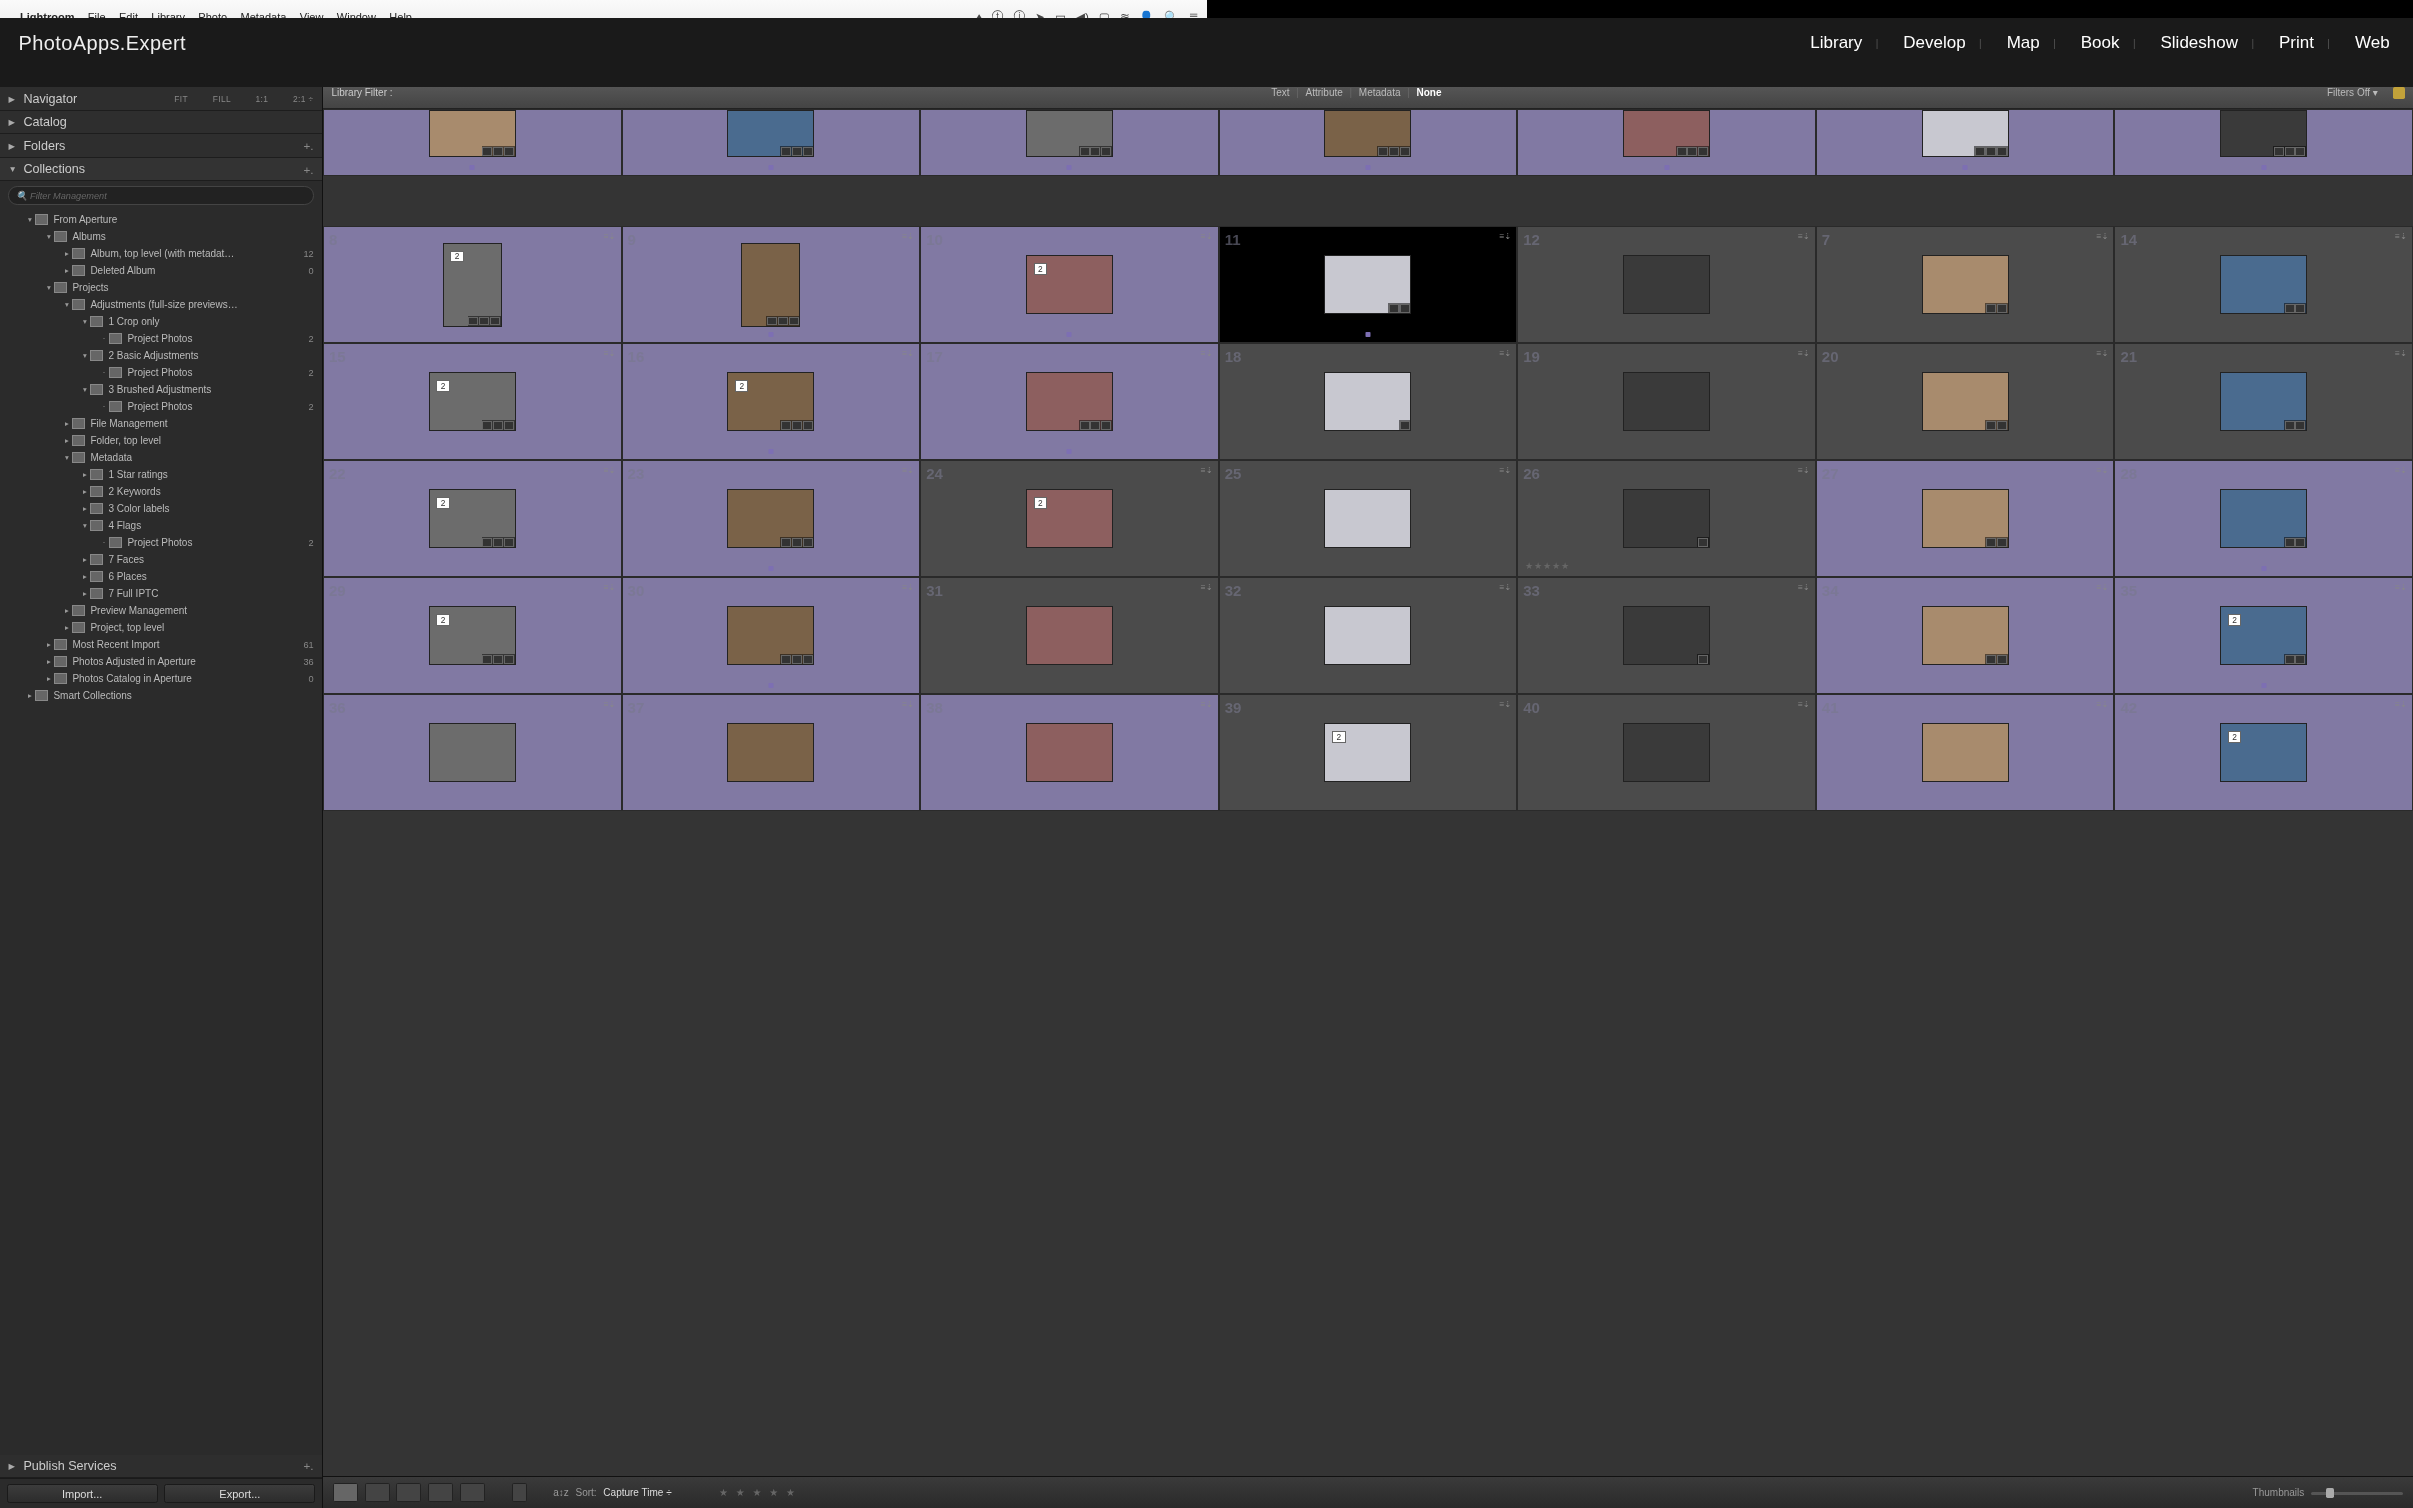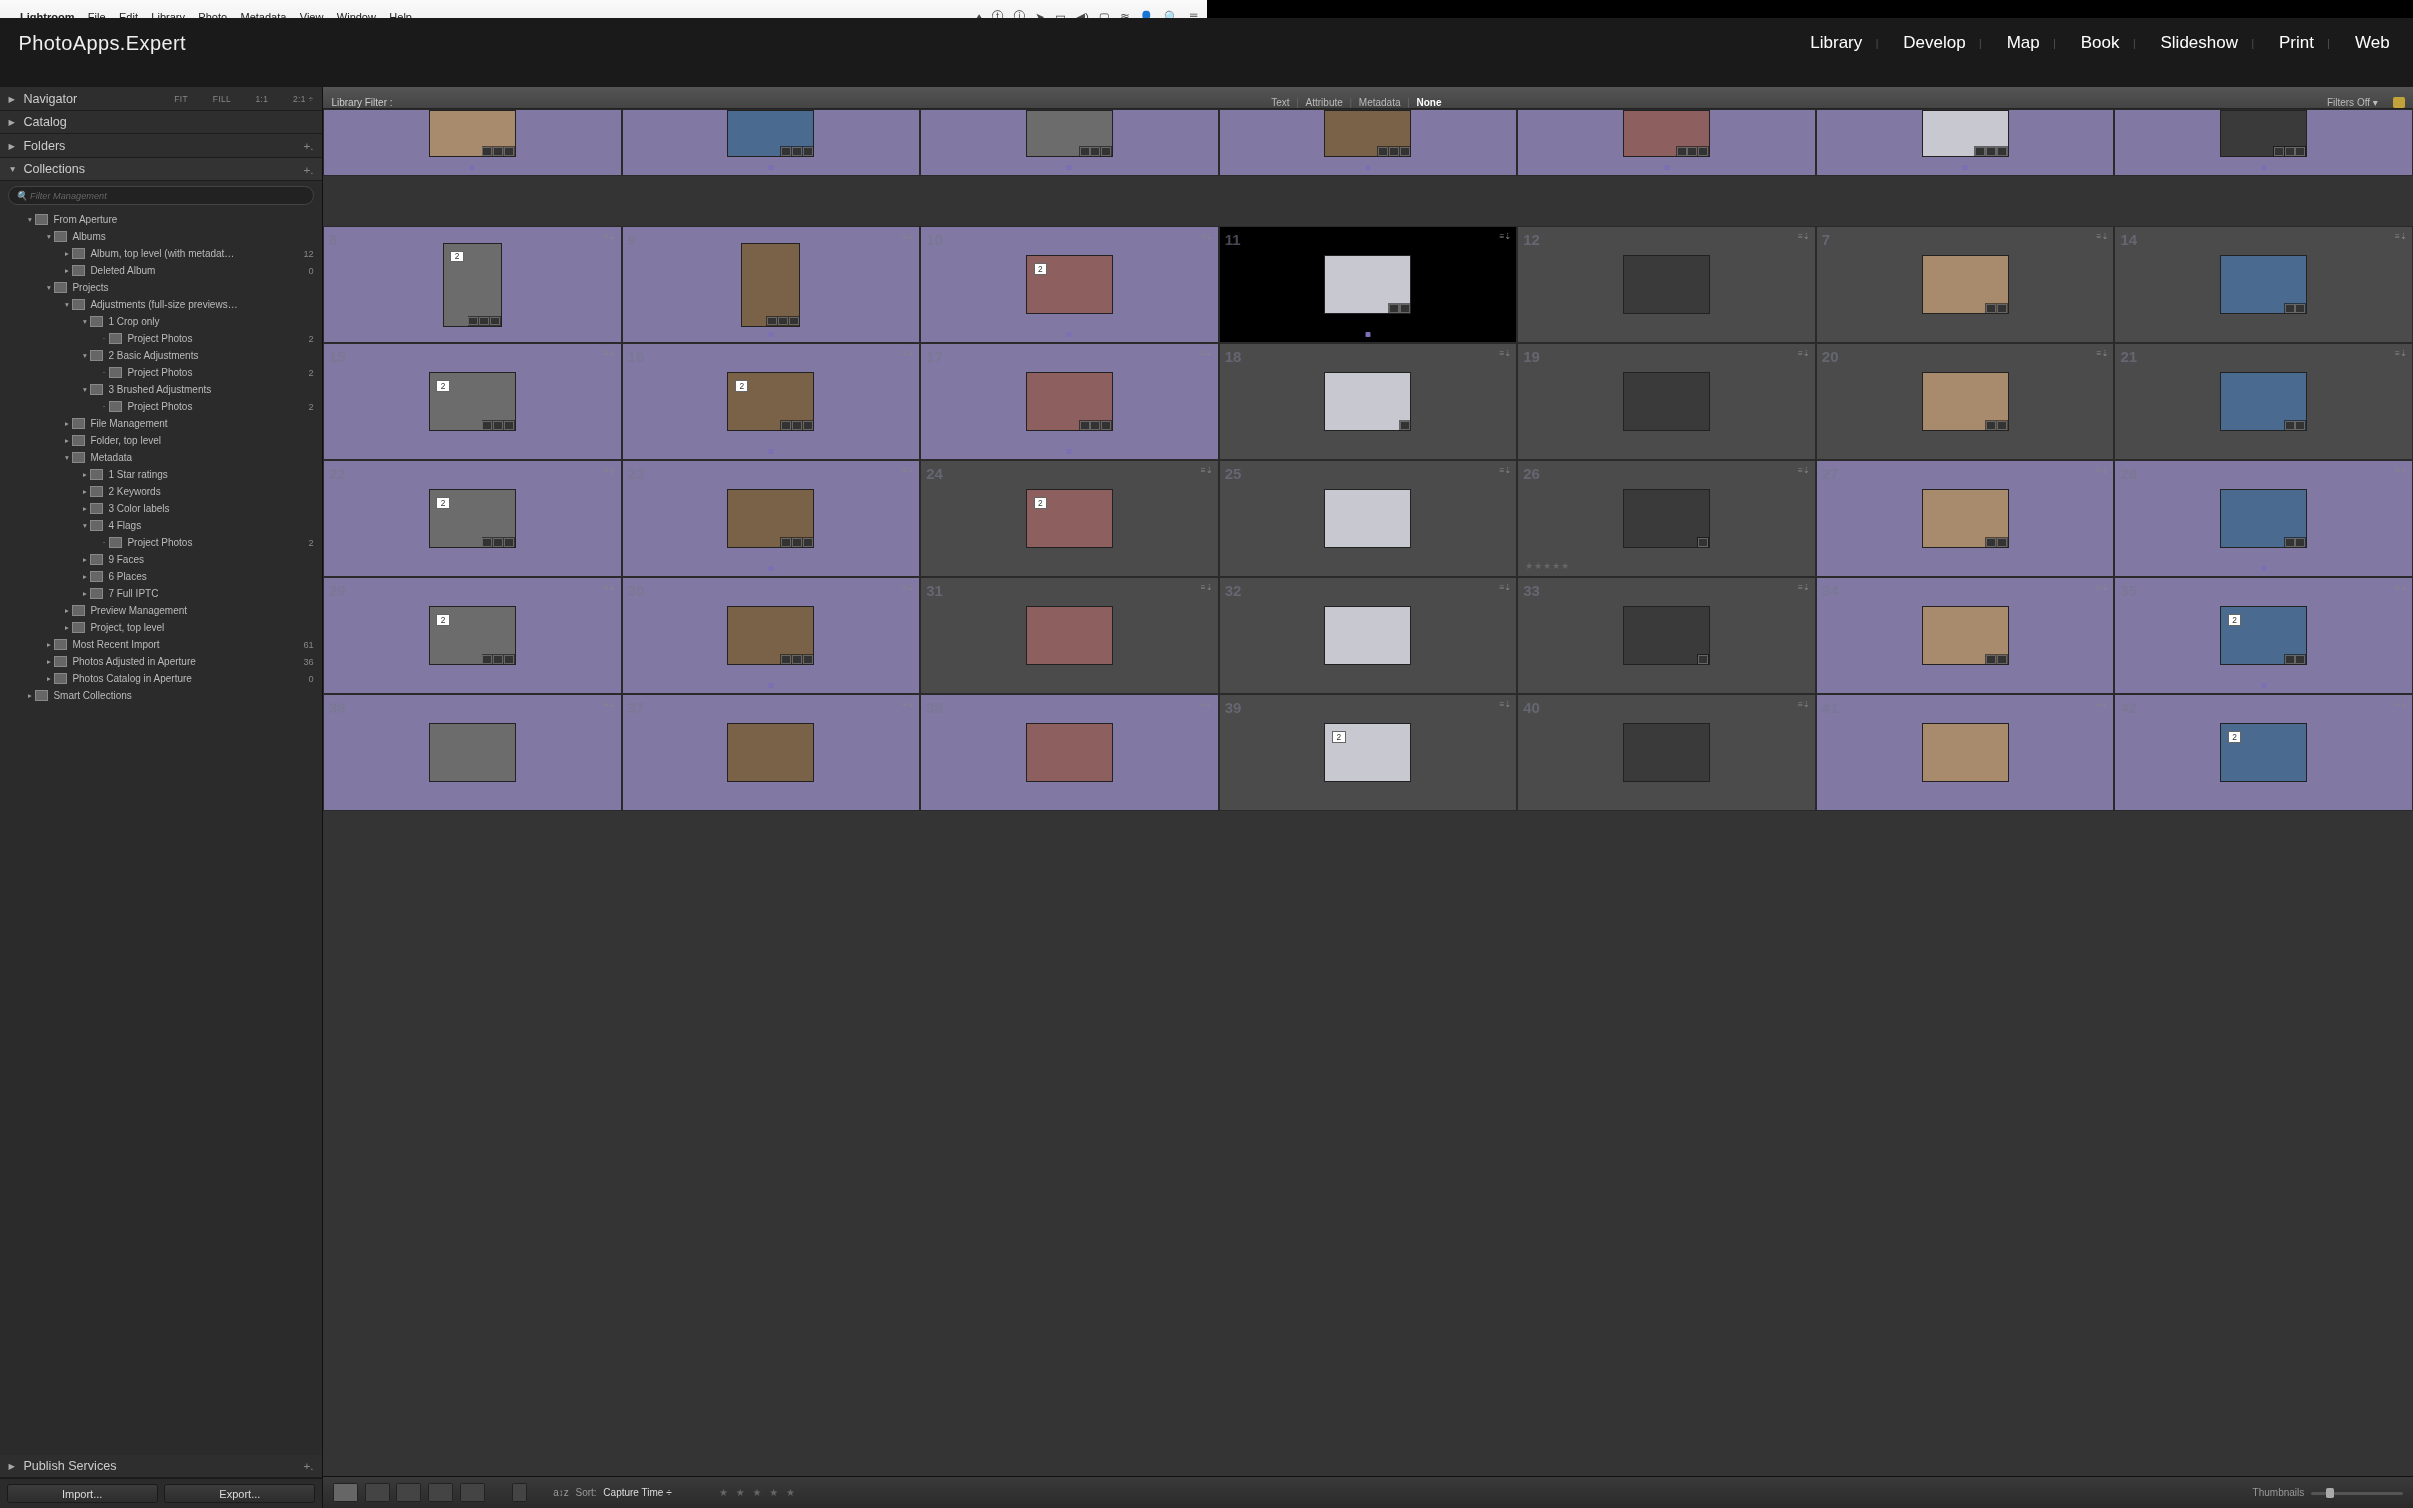--- a/index.html
+++ b/index.html
@@ -37,21 +37,21 @@
 .row { height:17px; display:flex; align-items:center; padding-right:8.4px; color:#bbb; font-size:10px;}
 .row .disc{width:10px;text-align:center;color:#999;font-size:7.5px;}
 .row .ic{width:13.4px;height:11px;margin-right:5px;background:#666;border:0.8px solid #888;}
 .row .nm{flex:1; white-space:nowrap; overflow:hidden; text-overflow:ellipsis;}
 .row .ct{color:#888;font-size:9.2px;}
 .btnbar { height:30px; display:flex; gap:6.7px; padding:5px 6.7px; background:#2b2b2b; border-top:0.8px solid #1a1a1a;}
 .btnbar button{flex:1;background:linear-gradient(#3c3c3c,#2c2c2c);border:0.8px solid #1a1a1a;color:#ddd;font-size:11px;border-radius:2.5px;}
 
 
 .center { flex:1; display:flex; flex-direction:column; background:#343434;}
-.filterbar { height:22px; background:linear-gradient(#555,#444); display:flex; align-items:flex-end; padding:0 8.4px; font-size:10px; color:#ccc; border-bottom:0.8px solid #222;}
+.filterbar { height:22px; background:linear-gradient(#555,#444); display:flex; align-items:flex-start; padding:0 8.4px; font-size:10px; color:#ccc; border-bottom:0.8px solid #222;}
 .filterbar .lbl{font-weight:500}
 .filterbar .sp{flex:1}
 .ftab{margin:0 6.7px;color:#bbb;cursor:pointer}
 .ftab.act{color:#fff;font-weight:600}
 .fdiv{color:#666}
 .lock{width:11.7px;height:11.7px;background:#c2a23a;border-radius:1.7px;margin-left:8.4px;display:inline-block}
 .grid { flex:1; overflow:auto; display:grid; grid-template-columns:repeat(7,1fr); grid-auto-rows:117px;}
 .cell { border:0.8px solid #2a2a2a; position:relative; display:flex; align-items:center; justify-content:center;}
 .cell.sel { background:#8179a3; }
 .cell.cur { background:#000000; }
@@ -254,21 +254,21 @@
           </div>
           <div class="row" style="padding-left: 99px;">
             <span class="disc">·</span>
             <span class="ic"></span>
             <span class="nm">Project Photos</span>
             <span class="ct">2</span>
           </div>
           <div class="row" style="padding-left: 80px;">
             <span class="disc">▸</span>
             <span class="ic"></span>
-            <span class="nm">9 Faces</span>
+            <span class="nm">7 Faces</span>
           </div>
           <div class="row" style="padding-left: 80px;">
             <span class="disc">▸</span>
             <span class="ic"></span>
             <span class="nm">6 Places</span>
           </div>
           <div class="row" style="padding-left: 80px;">
             <span class="disc">▸</span>
             <span class="ic"></span>
             <span class="nm">7 Full IPTC</span>

